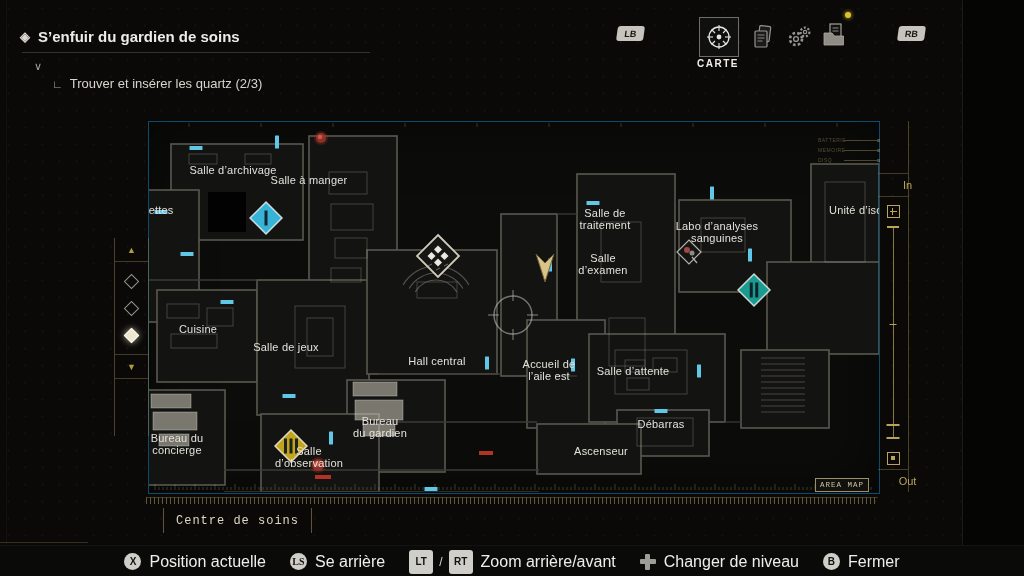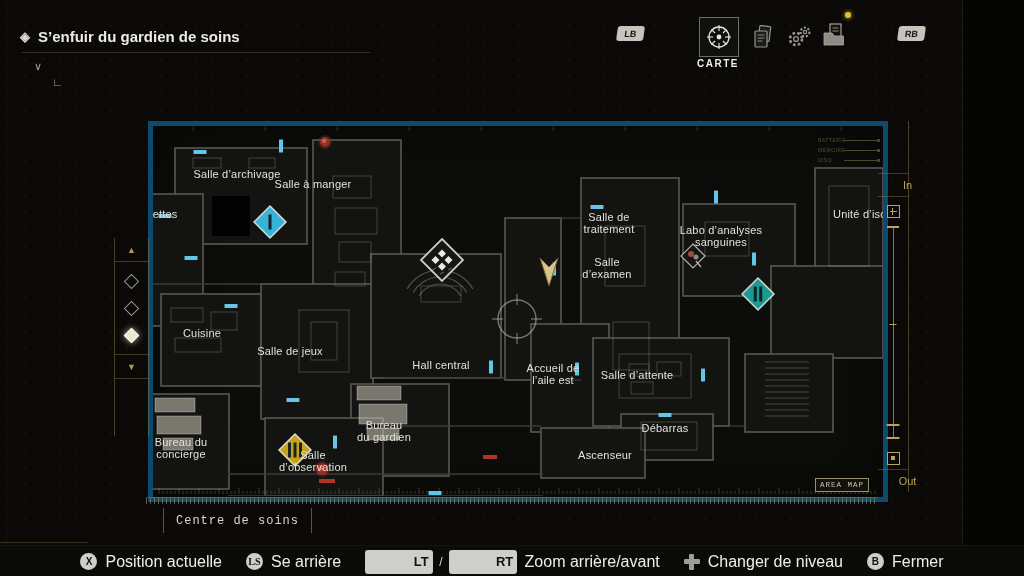--- a/index.html
+++ b/index.html
@@ -25,21 +25,21 @@
        color:#16150f;font-size:9px;font-weight:bold;z-index:4;}
   .tab-icon{position:absolute;z-index:4;}
   .tab-box{position:absolute;left:699px;top:17px;width:38px;height:38px;border:1px solid #6e6d66;
            background:rgba(22,22,20,.55);display:flex;align-items:center;justify-content:center;z-index:4;}
   .carte-label{position:absolute;left:688px;top:58px;width:60px;text-align:center;color:#f0eee8;
                font-size:10px;font-weight:bold;letter-spacing:1.5px;z-index:4;}
   .notif-dot{position:absolute;left:845px;top:12px;width:6px;height:6px;border-radius:50%;
              background:#dfc02c;box-shadow:0 0 4px #dfc02c;z-index:5;}
   
   .map{position:absolute;left:148px;top:121px;width:730px;height:371px;
-       border:5px solid #0c4a6e;background:#0c0c0a;overflow:hidden;z-index:2;
+       border:1px solid #0c4a6e;background:#0c0c0a;overflow:hidden;z-index:2;
        box-shadow:inset 0 0 60px rgba(0,0,0,.55);}
   .map svg{display:block;}
   
   .legend{position:absolute;left:818px;top:137px;z-index:3;opacity:.42;}
   .legend .row{display:flex;align-items:center;gap:4px;margin-bottom:4px;}
   .legend .lbl{color:#b3a36c;font-size:5px;letter-spacing:.5px;width:22px;}
   .legend .ln{width:36px;height:1px;background:#a89a62;position:relative;}
   .legend .ln i{position:absolute;right:0;top:-1px;width:3px;height:3px;background:#a89a62;}
   
   .floors{position:absolute;left:114px;top:238px;width:33px;height:198px;z-index:3;
@@ -76,21 +76,21 @@
   
   .controls{position:absolute;left:0;top:545px;width:1024px;height:31px;background:#0a0a09;
             display:flex;align-items:center;justify-content:center;gap:24px;z-index:6;
             border-top:1px solid rgba(255,255,255,.04);}
   .ctrl{display:flex;align-items:center;gap:8px;}
   .ctrl .lab{color:#efeeea;font-size:16px;}
   .btn-circle{width:17px;height:17px;border-radius:50%;background:#d0cec8;color:#13120e;
               font-size:10px;font-weight:bold;display:flex;align-items:center;justify-content:center;}
   .btn-circle.small-text{font-size:10px;font-family:Liberation Serif, serif;}
   .btn-tag{width:24px;height:24px;border-radius:3px;background:#d0cec8;color:#13120e;
-           font-size:13px;font-weight:bold;display:flex;align-items:center;justify-content:center;padding-left:44px;}
+           font-size:10px;font-weight:bold;display:flex;align-items:center;justify-content:center;}
   .slash{color:#d8d6d0;font-size:12px;margin:0 -2px;}
   .btn-plus{width:16px;height:16px;position:relative;}
   .btn-plus::before{content:"";position:absolute;left:5.5px;top:0;width:5px;height:16px;background:#9e9c96;border-radius:1px;}
   .btn-plus::after{content:"";position:absolute;left:0;top:5.5px;width:16px;height:5px;background:#9e9c96;border-radius:1px;}
   
   .right-dark{position:absolute;left:962px;top:0;width:62px;height:576px;background:#050504;
               border-left:1px solid #1d1b15;z-index:1;}
   .edge-line-a{position:absolute;left:6px;top:0;width:1px;height:576px;background:rgba(255,255,255,.03);}
   .edge-line-b{position:absolute;left:0px;top:542px;width:88px;height:1px;background:rgba(150,138,88,.3);}
 </style>
@@ -105,20 +105,21 @@
   <div class="obj-title">
     <span class="dia">◈</span>
     <span>S’enfuir du gardien de soins</span>
   </div>
   <div class="obj-sep"></div>
   <div class="obj-item">
     <span class="pre">∨</span>
   </div>
   <div class="obj-item lvl2">
     <span class="pre">∟</span>
+    <span>Trouver et insérer les quartz (2/3)</span>
   </div>
 </div>
 
 <div class="tag" style="left:617px;top:26px;">LB</div>
 <div class="tab-box">
   <svg width="32" height="32" viewBox="0 0 32 32">
     <circle cx="16" cy="16" r="10" fill="none" stroke="#e8e6e0" stroke-width="1.3"></circle>
     <circle cx="16" cy="16" r="2.4" fill="#e8e6e0"></circle>
     <g stroke="#e8e6e0" stroke-width="1.1">
       <line x1="16" y1="4" x2="16" y2="10"></line>

